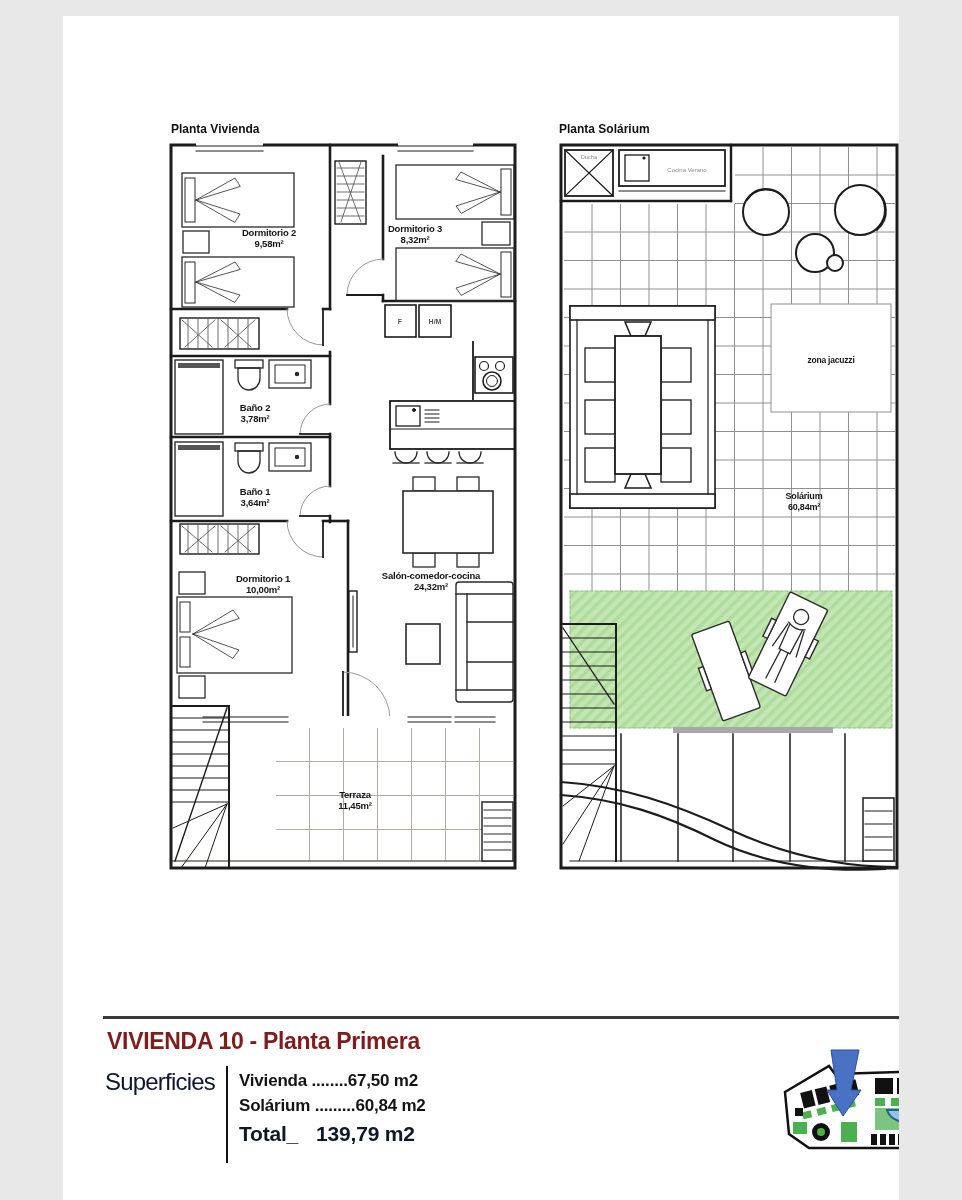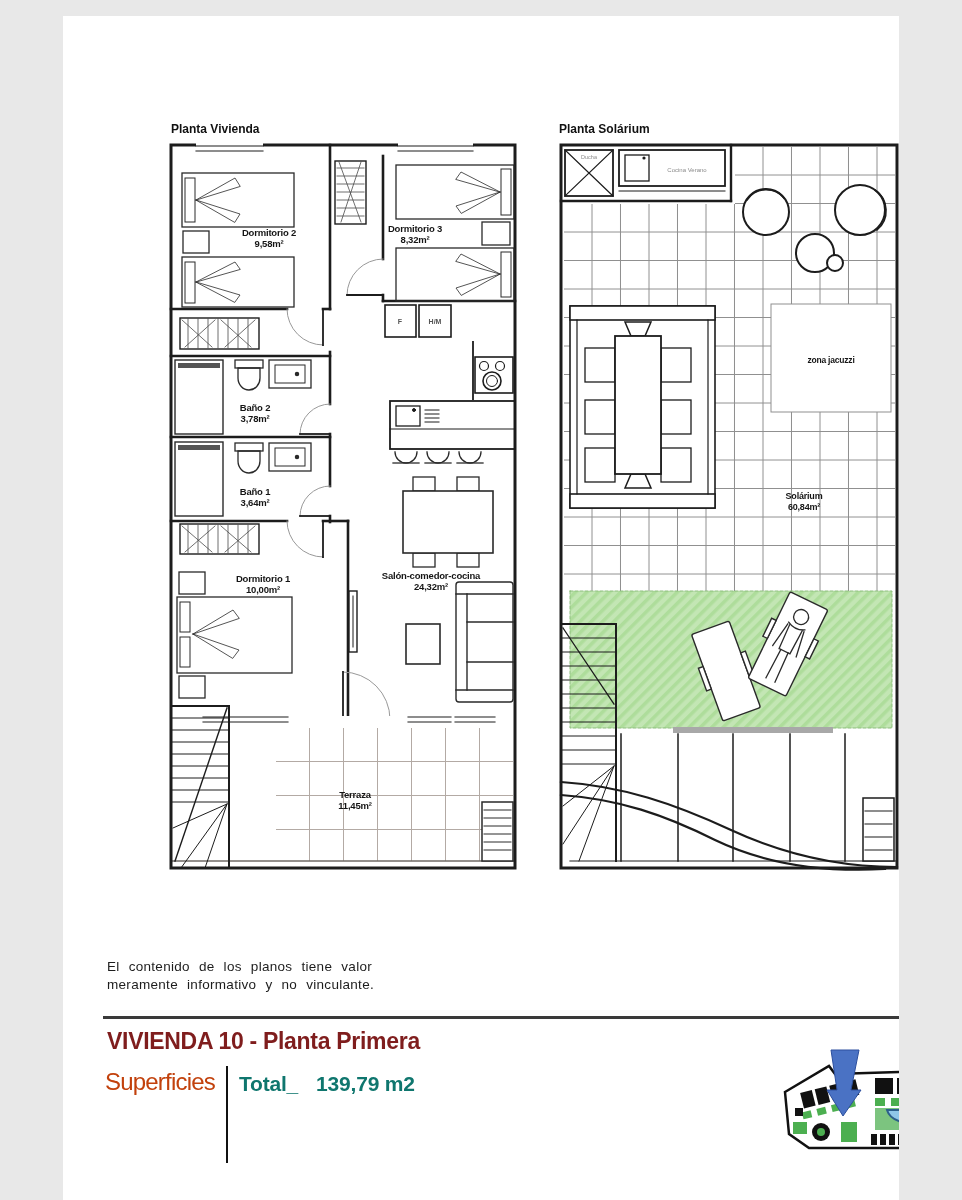--- a/index.html
+++ b/index.html
@@ -8,24 +8,24 @@
   .abs{position:absolute;}
   svg text{font-family:"Liberation Sans","DejaVu Sans",sans-serif;}
   .plan-title{font:700 12px "Liberation Sans",sans-serif;fill:#111;}
   .rlabel{font:700 9.5px "Liberation Sans",sans-serif;fill:#151515;text-anchor:middle;letter-spacing:-0.2px;}
   .rlabel-sm{font:700 7px "Liberation Sans",sans-serif;fill:#555;text-anchor:middle;}
   .rlabel-gray{font:400 6px "Liberation Sans",sans-serif;fill:#8a8a8a;text-anchor:middle;}
   .disclaimer{font:400 13.5px "Liberation Sans",sans-serif;color:#1d1d1d;line-height:18px;
               word-spacing:5px;letter-spacing:0.3px;}
   .rule{background:#3a3a3a;height:3px;}
   .big-title{font:800 23px "Liberation Sans",sans-serif;color:#7f1d1d;letter-spacing:-0.3px;}
-  .sup-label{font:400 24px "Liberation Sans",sans-serif;color:#c2410c;letter-spacing:-0.8px;}
+  .sup-label{font:400 24px "Liberation Sans",sans-serif;color:#0f172a;letter-spacing:-0.8px;}
   .sup-divider{width:2px;background:#111;}
   .sup-row{font:700 17px "Liberation Sans",sans-serif;color:#141414;line-height:25px;letter-spacing:-0.2px;}
-  .sup-total{font:700 21px "Liberation Sans",sans-serif;color:#0f766e;margin-top:4px;letter-spacing:-0.2px;}
+  .sup-total{font:700 21px "Liberation Sans",sans-serif;color:#0f172a;margin-top:4px;letter-spacing:-0.2px;}
   .sup-total .val{margin-left:18px;}
 </style>
 </head>
 <body>
 
 <div class="sheet">
 
   <svg class="abs" style="left:0;top:0" width="962" height="1000" viewBox="0 0 962 1000">
     <defs>
       <pattern id="solgrid" width="28.5" height="28.5" patternUnits="userSpaceOnUse" x="501" y="131">
@@ -372,34 +372,32 @@
     <g>
       <line x1="853" y1="928" x2="909" y2="984" stroke="#1c1c1c" stroke-width="2.6"></line>
       <line x1="906" y1="931" x2="856" y2="981" stroke="#1c1c1c" stroke-width="2.6"></line>
       <circle cx="881" cy="956" r="19" fill="none" stroke="#1c1c1c" stroke-width="3.4"></circle>
       <polygon points="881,956 866,941 874,934" fill="#1c1c1c"></polygon>
       <polygon points="881,956 896,971 888,978" fill="#1c1c1c"></polygon>
       <text x="849" y="929" transform="rotate(-42 849 929)" style="font:700 10px 'Liberation Sans',sans-serif" fill="#1c1c1c">N</text>
     </g>
   </svg>
 
-  <div class="abs disclaimer" style="left:44px;top:942px">
-    <div>El contenido de los planos tiene valor</div>
-    <div>meramente informativo y no vinculante.</div>
-  </div>
 
   <div class="abs rule" style="left:40px;top:1000px;width:882px"></div>
 
   <div class="abs big-title" style="left:44px;top:1012px">VIVIENDA 10 - Planta Primera</div>
 
   <div class="abs sup-label" style="left:42px;top:1052px">Superficies</div>
 
   <div class="abs sup-divider" style="left:163px;top:1050px;height:97px"></div>
 
   <div class="abs" style="left:176px;top:1052px">
+    <div class="sup-row"><span>Vivienda</span><span> ........</span><span>67,50 m2</span></div>
+    <div class="sup-row"><span>Solárium</span><span> .........</span><span>60,84 m2</span></div>
     <div class="sup-total"><span>Total_</span><span class="val">139,79 m2</span></div>
   </div>
 
   <svg class="abs" style="left:716px;top:1032px" width="202" height="116" viewBox="0 0 202 116">
     <polygon points="6,44 50,18 56,26 182,22 190,36 190,88 178,100 30,100 10,86" fill="#ffffff" stroke="#111" stroke-width="2.5"></polygon>
 
     <g fill="#111" transform="rotate(-14 50 45)">
       <rect x="22" y="38" width="12" height="16"></rect>
         <rect x="37" y="38" width="12" height="16"></rect>
       <rect x="52" y="38" width="12" height="16"></rect>

